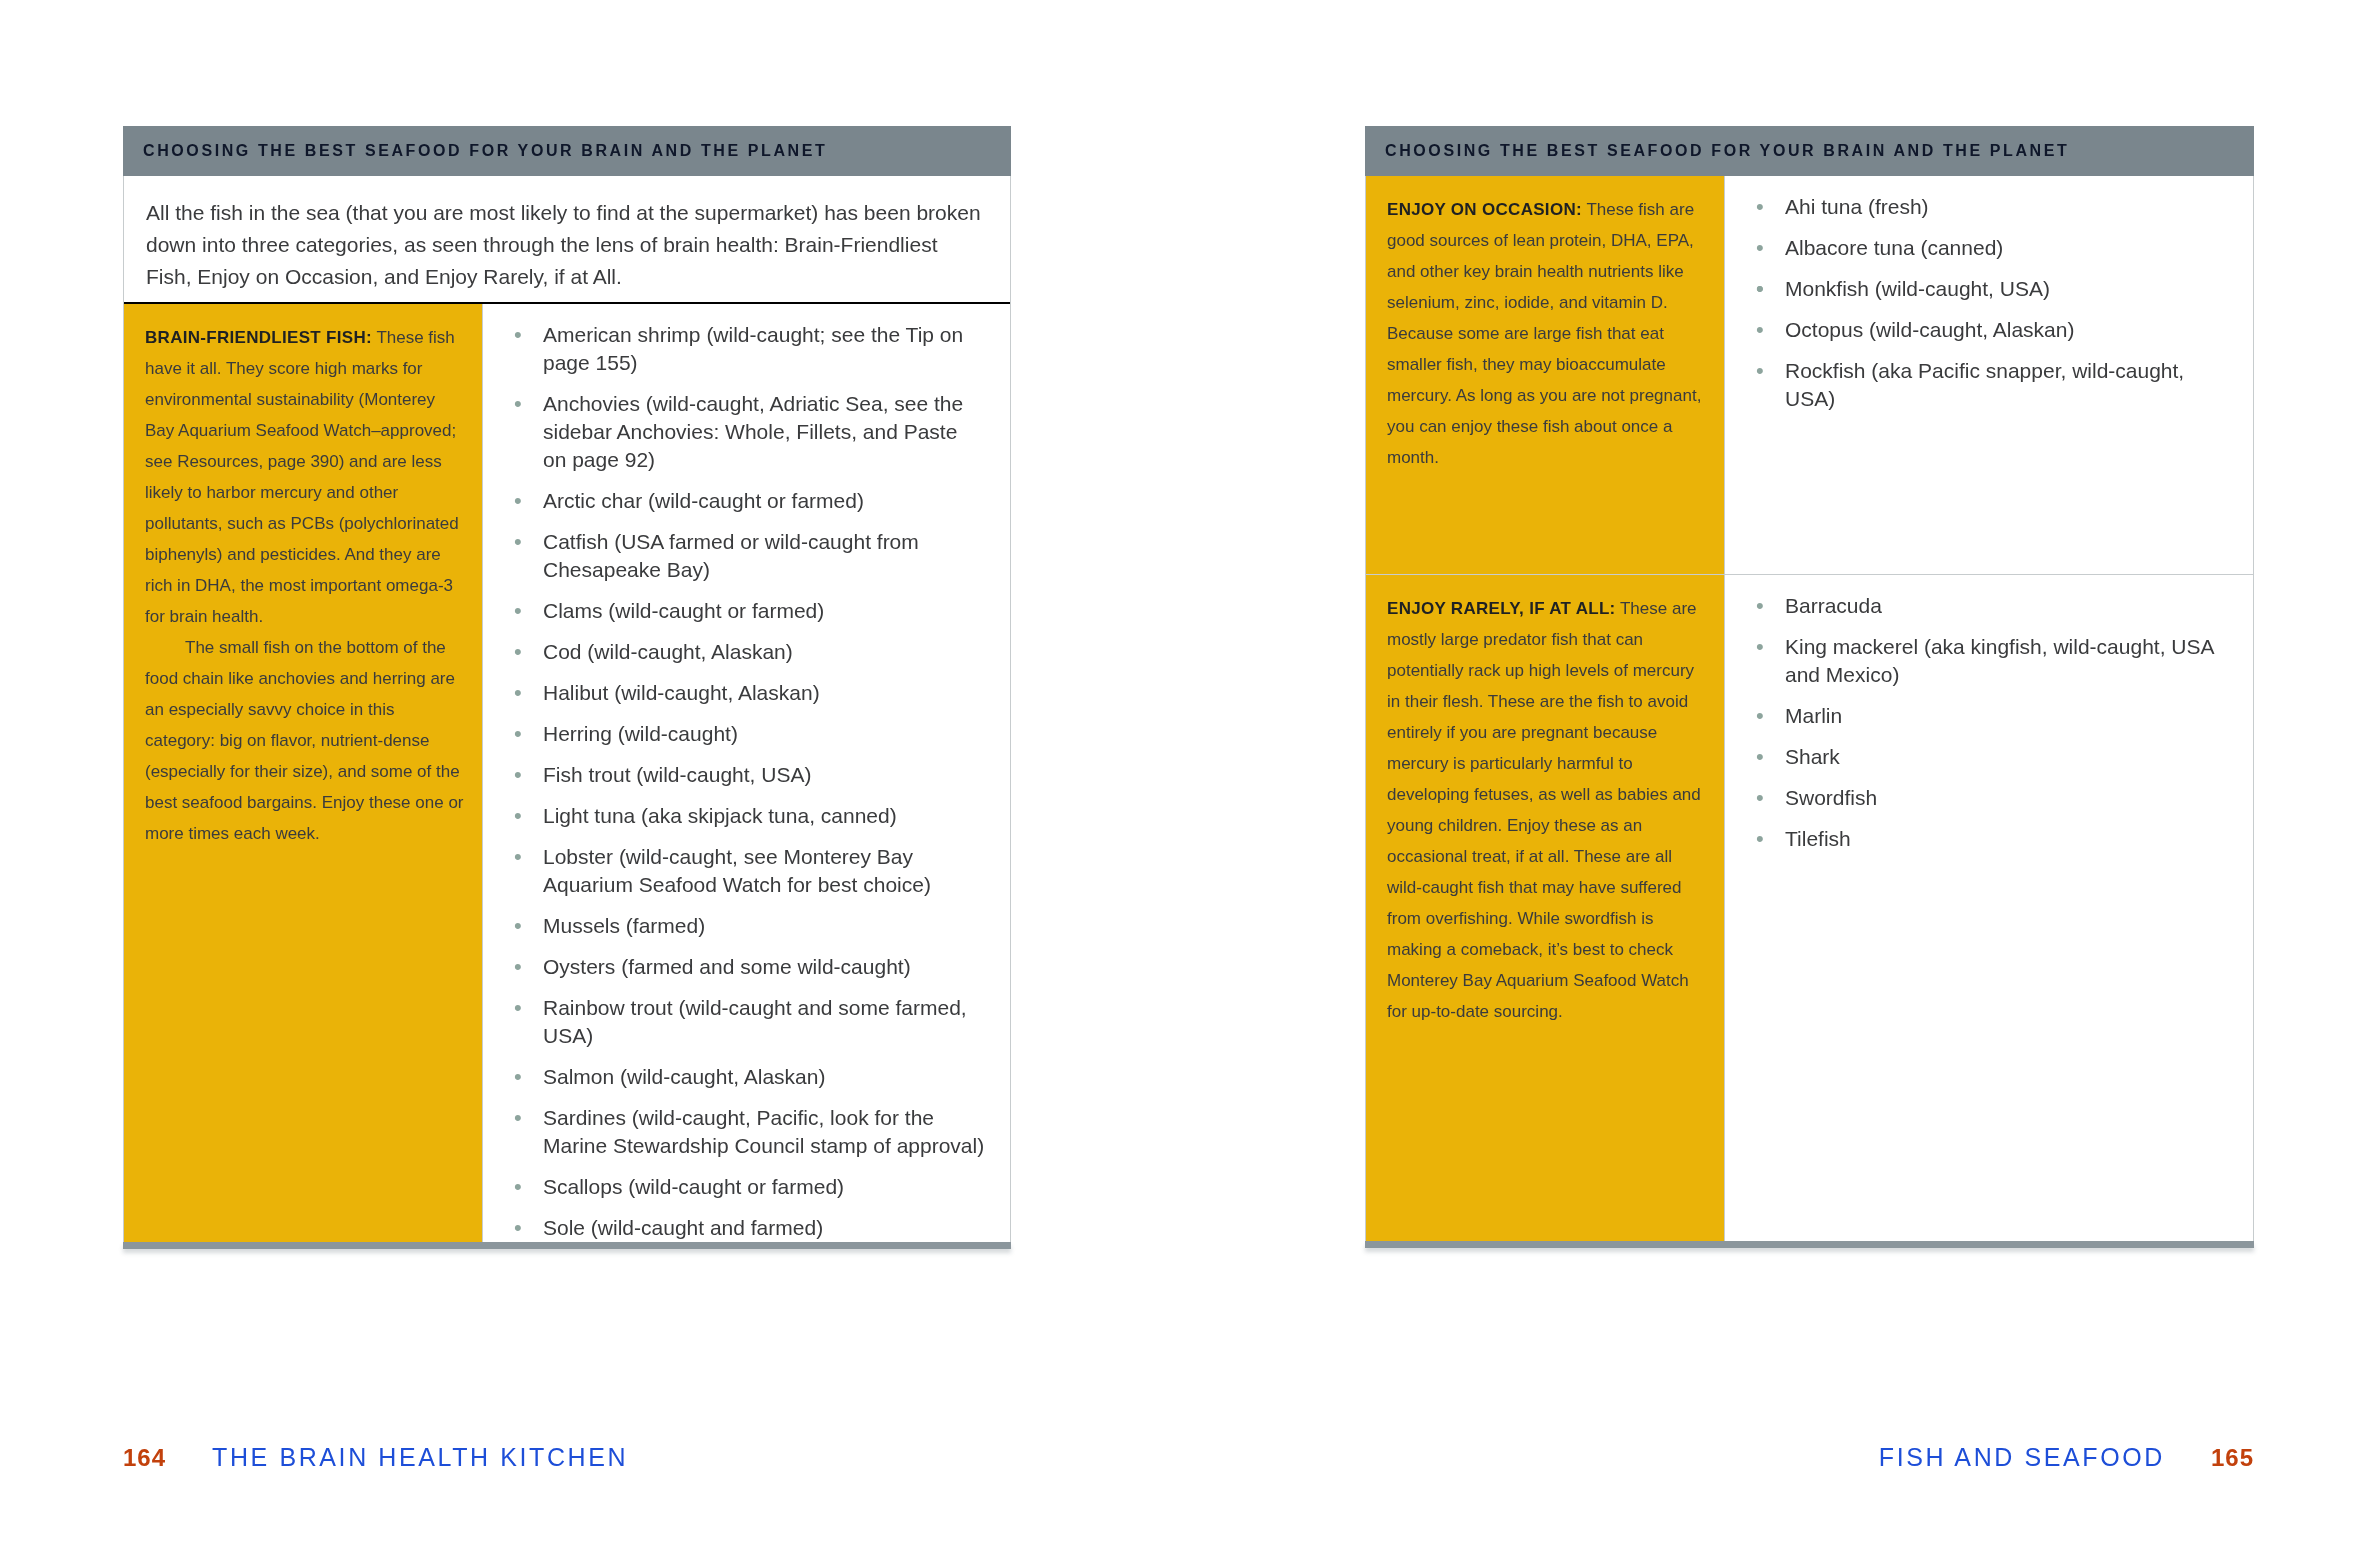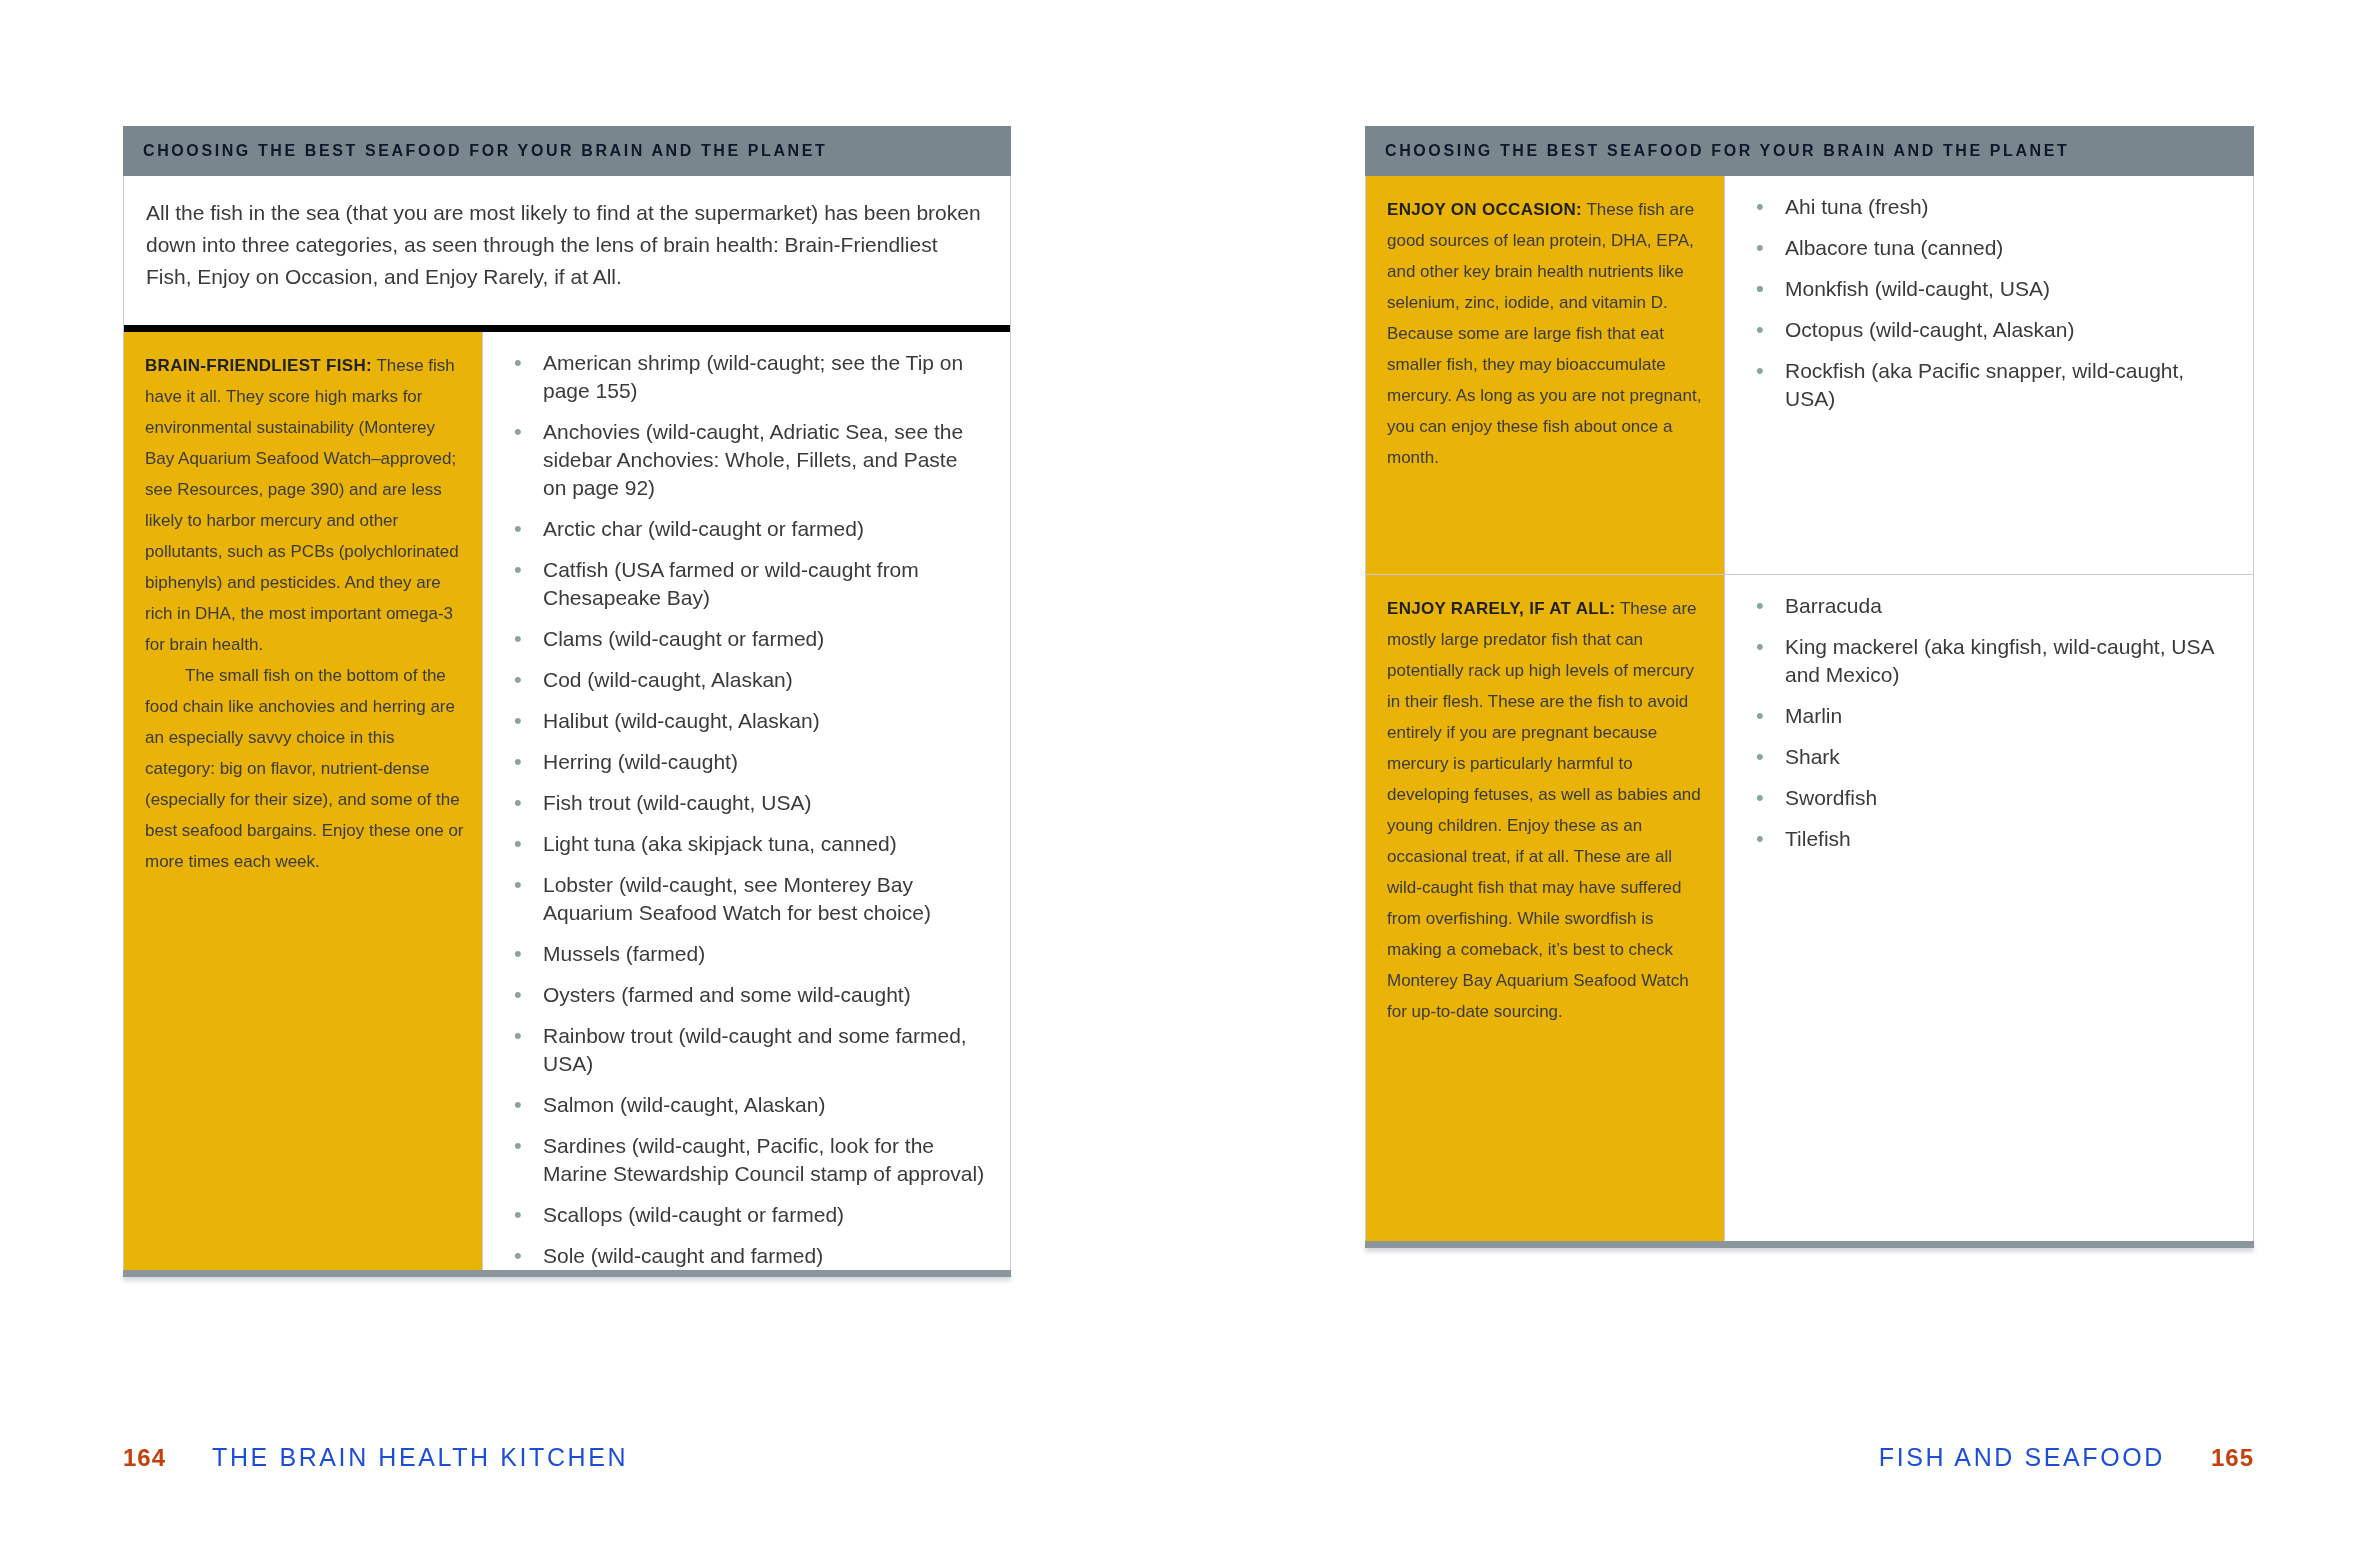--- a/index.html
+++ b/index.html
@@ -30,27 +30,27 @@
     overflow: hidden;
   }
 
   .frame {
     border-left: 1px solid #c7ccce;
     border-right: 1px solid #c7ccce;
     box-sizing: border-box;
   }
 
   .intro-cell {
-    height: 156px;
+    height: 128px;
     box-sizing: border-box;
     padding: 21px 26px 0 22px;
     font-size: 21px;
     line-height: 32px;
     background: #ffffff;
-    border-bottom: 7px solid #000000;
+    border-bottom: 2px solid #000000;
     overflow: hidden;
   }
 
   .row { display: flex; box-sizing: border-box; overflow: hidden; }
   .left .row-body { height: 938px; }
   .right .row-1 { height: 399px; border-bottom: 1px solid #c7ccce; }
   .right .row-2 { height: 666px; }
 
   .cell-category {
     width: 359px;

